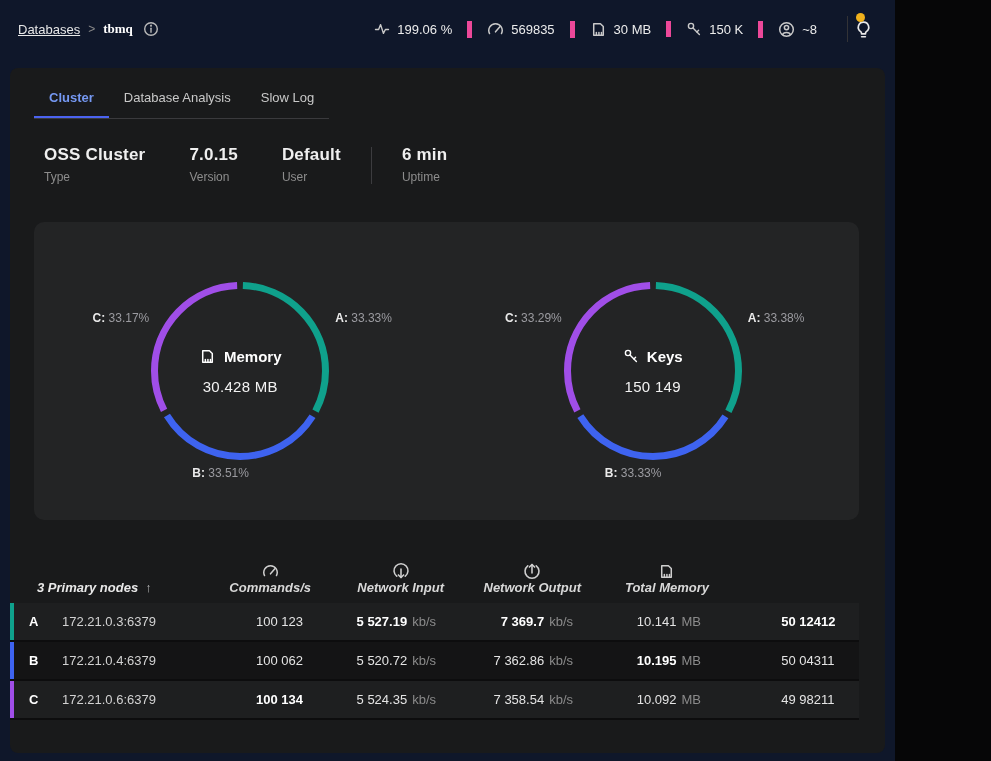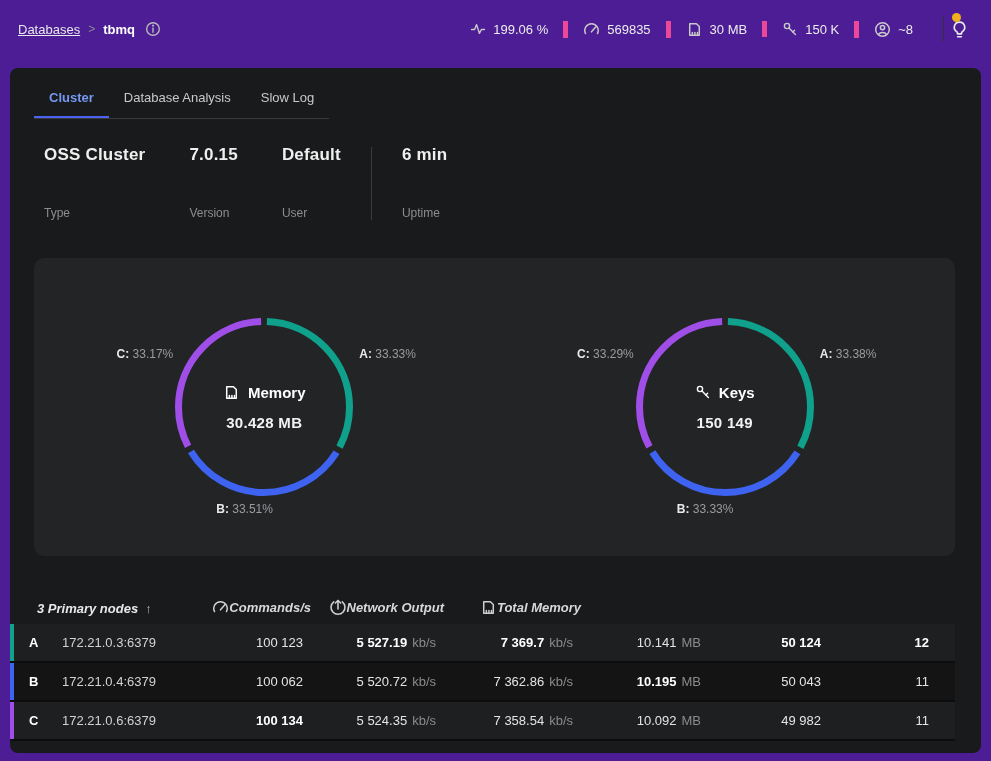--- a/index.html
+++ b/index.html
@@ -1,25 +1,25 @@
 <!DOCTYPE html>
 <html><head>
 <meta charset="utf-8">
 <style>
   * { box-sizing: border-box; margin: 0; padding: 0; }
   html,body { background:#060607; }
   body { font-family: "Liberation Sans", sans-serif; }
-  .page { position:relative; width:991px; height:761px; background:#4c1d95; overflow:hidden; }
+  .page { position:relative; width:895px; height:761px; background:#0f172a; overflow:hidden; }
 
   
   .topbar { height:58px; display:flex; align-items:center; justify-content:space-between; padding:0 16px 0 18px; }
   .breadcrumb { display:flex; align-items:center; gap:8px; font-size:13px; }
   .bc-link { color:#e8e8e8; text-decoration:underline; cursor:pointer; }
   .bc-sep { color:#8a8a8a; font-size:12px; }
-  .bc-current { color:#ffffff; font-weight:700; }
+  .bc-current { color:#ffffff; font-weight:700;font-family:Liberation Serif, serif; }
   .icon svg { display:block; }
   .breadcrumb .info-ic { color:#b9b9b9; margin-left:2px; cursor:pointer; }
 
   .topbar-right { display:flex; align-items:center; }
   .metrics { display:flex; align-items:center; }
   .metric { display:flex; align-items:center; gap:7px; padding:0 15px; cursor:default; }
   .metric + .metric { border-left:5px solid #ec4899; }
   .m-icon { color:#c9c9c9; }
   .m-value { color:#ececec; font-size:13px; white-space:nowrap; }
 
@@ -32,47 +32,47 @@
            padding:16px 26px 12px 0; overflow:hidden; }
 
   
   .tabs-wrap { display:inline-block; border-bottom:1px solid #3a3a3d; margin-left:24px; }
   .tab { background:none; border:none; border-bottom:2px solid transparent; color:#c9c9c9; font-size:13px;
          font-family:inherit; padding:6px 15px 11px 15px; cursor:pointer; }
   .tab.active { color:#7598f2; font-weight:700; border-bottom-color:#4b63f0; }
 
   
   .info-row { display:flex; align-items:stretch; gap:44px; margin:26px 0 0 34px; }
-  .info-item { display:flex; flex-direction:column;gap:36px; }
+  .info-item { display:flex; flex-direction:column; }
   .info-value { color:#efefef; font-size:17px; font-weight:700; letter-spacing:.2px; }
   .info-label { color:#8d8d8d; font-size:12px; margin-top:5px; }
   .v-divider { width:1px; background:#3c3c3f; margin:2px -14px 0 -14px; }
 
   
   .charts { display:flex; height:298px; margin:38px 0 0 24px; background:#232425; border-radius:10px; }
   .chart-block { flex:1; position:relative; display:flex; align-items:center; justify-content:center; }
   .donut-wrap { position:relative; width:178px; height:178px; }
   .donut-center { position:absolute; inset:0; display:flex; flex-direction:column; align-items:center; justify-content:center; gap:13px; }
   .dc-title { display:flex; gap:8px; color:#ffffff; }
   .dc-name { font-size:15px; font-weight:700; }
-  .dc-value { color:#f2f2f2; font-size:15px; font-weight:700; letter-spacing:.3px; }
+  .dc-value { color:#f2f2f2; font-size:15px; font-weight:400; letter-spacing:.3px; }
   .seg-label { position:absolute; font-size:12px; color:#9b9ba0; white-space:nowrap; }
   .seg-label b { color:#eaeaea; font-weight:700; }
   .pos-right  { left:calc(50% + 95px); top:89px; }
   .pos-left   { right:calc(50% + 91px); top:89px; }
   .pos-bottom { left:calc(50% - 48px); top:244px; }
 
   
   .nodes-table { margin-top:42px; }
   .thead, .trow { display:grid; grid-template-columns:185px 108px 133px 137px 128px 120px 1fr; padding-right:26px; }
   .thead { align-items:end; padding-bottom:8px; padding-left:8px;font-style:italic; }
   .th-first { display:flex; align-items:flex-end; padding-left:19px; color:#e8e8e8; font-size:13px; font-weight:700; cursor:pointer; }
   .th-first .sort { color:#b9b9b9; font-weight:400; margin-left:7px; font-size:13px; }
   .th-num { display:flex; justify-content:flex-end; align-items:flex-end; cursor:pointer; }
-  .th-inner { display:inline-flex; flex-direction:row; align-items:center; gap:0; }
+  .th-inner { display:inline-flex; flex-direction:column; align-items:center; gap:0; }
   .th-icon { color:#cfcfcf; }
   .th-label { color:#d8d8d8; font-size:13px; font-weight:700; white-space:nowrap; }
 
   .trow { position:relative; height:39px; align-items:center; border-bottom:2px solid #0d0d0e; cursor:pointer; }
   .trow:nth-child(odd) { background:#1e1f20; }
   .trow:nth-child(even) { background:#141415; }
   .trow::before { content:''; position:absolute; left:0; top:0; bottom:0; width:4px; background:var(--accent); }
   .td { font-size:13px; }
   .td-node { padding-left:19px; display:flex; align-items:center; }
   .node-letter { color:#ffffff; font-weight:700; width:33px; }
@@ -252,20 +252,32 @@
                   <line x1="8" y1="10.2" x2="12.1" y2="5.4"></line>
                 </svg>
               </span>
               <span class="th-label">Commands/s</span>
             </span>
           </div>
           <div class="th th-num">
             <span class="th-inner">
               <span class="icon th-icon">
                 <svg width="18" height="18" viewBox="0 0 16 16" fill="none" stroke="currentColor" stroke-width="1.4" stroke-linecap="round" stroke-linejoin="round">
+                  <path d="M4.2 12.6 A6.2 6.2 0 1 1 11.8 12.6"></path>
+                  <line x1="8" y1="6.2" x2="8" y2="13.8"></line>
+                  <polyline points="5.7,11.5 8,13.8 10.3,11.5"></polyline>
+                </svg>
+              </span>
+              <span class="th-label">Network Input</span>
+            </span>
+          </div>
+          <div class="th th-num">
+            <span class="th-inner">
+              <span class="icon th-icon">
+                <svg width="18" height="18" viewBox="0 0 16 16" fill="none" stroke="currentColor" stroke-width="1.4" stroke-linecap="round" stroke-linejoin="round">
                   <path d="M4.2 3.4 A6.2 6.2 0 1 0 11.8 3.4"></path>
                   <line x1="8" y1="9.8" x2="8" y2="2.2"></line>
                   <polyline points="5.7,4.5 8,2.2 10.3,4.5"></polyline>
                 </svg>
               </span>
               <span class="th-label">Network Output</span>
             </span>
           </div>
           <div class="th th-num">
             <span class="th-inner">

